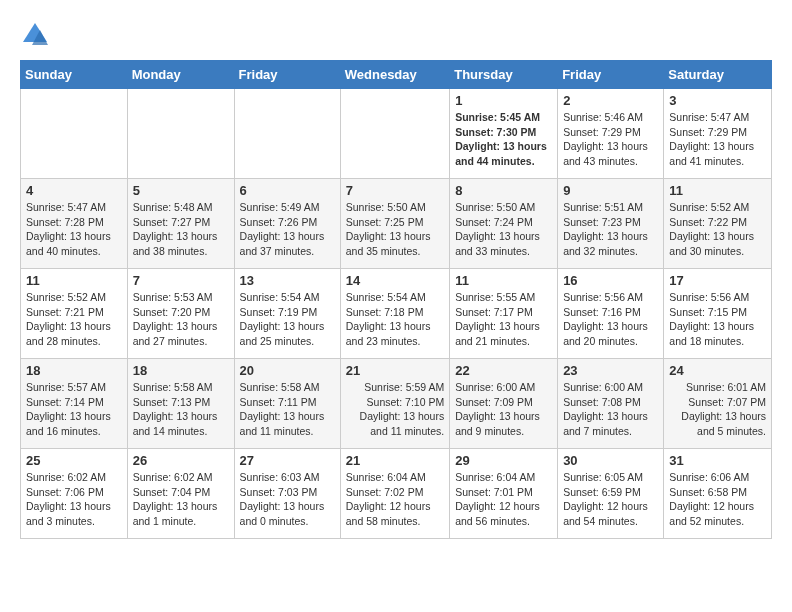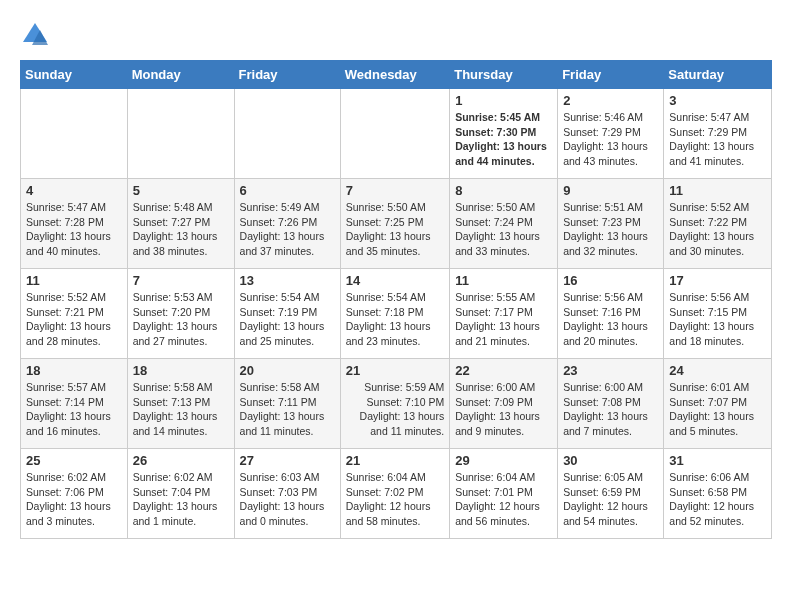--- a/index.html
+++ b/index.html
@@ -295,21 +295,21 @@
         </td>
         <td>
           <span class="day-number">23</span>
           <div class="day-detail" style="white-space: pre-line;">Sunrise: 6:00 AM
 Sunset: 7:08 PM
 Daylight: 13 hours
 and 7 minutes.</div>
         </td>
         <td>
           <span class="day-number">24</span>
-          <div class="day-detail" style="white-space: pre-line;">Sunrise: 6:01 AM
+          <div class="day-detail" style="white-space: pre-line; text-align: right;">Sunrise: 6:01 AM
 Sunset: 7:07 PM
 Daylight: 13 hours
 and 5 minutes.</div>
         </td>
       </tr>
       <tr>
         <td>
           <span class="day-number">25</span>
           <div class="day-detail" style="white-space: pre-line;">Sunrise: 6:02 AM
 Sunset: 7:06 PM

